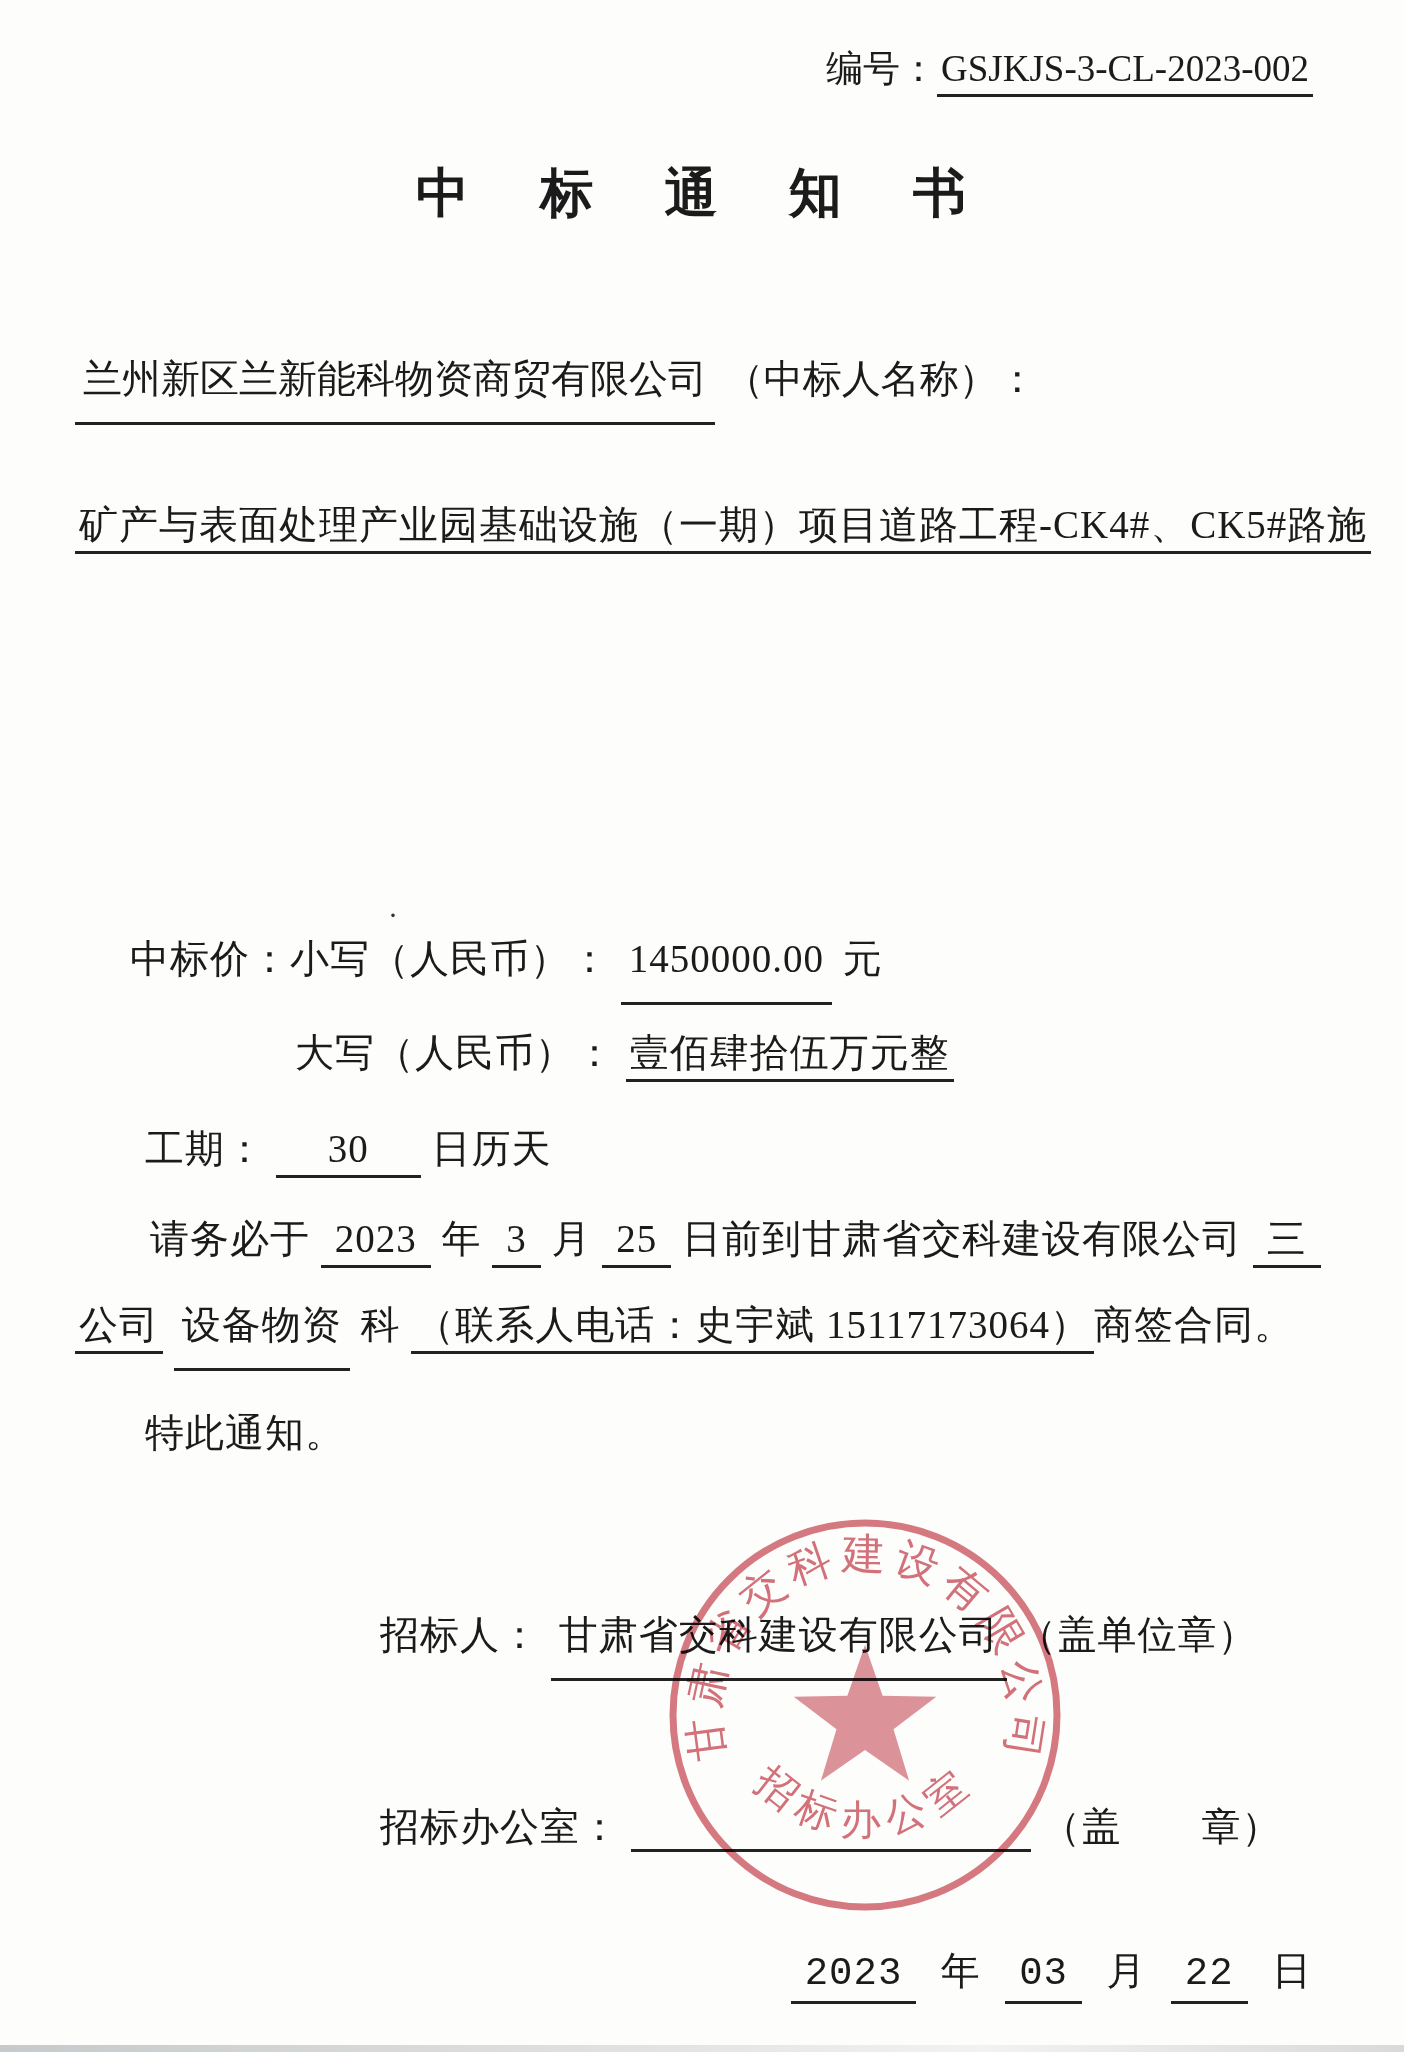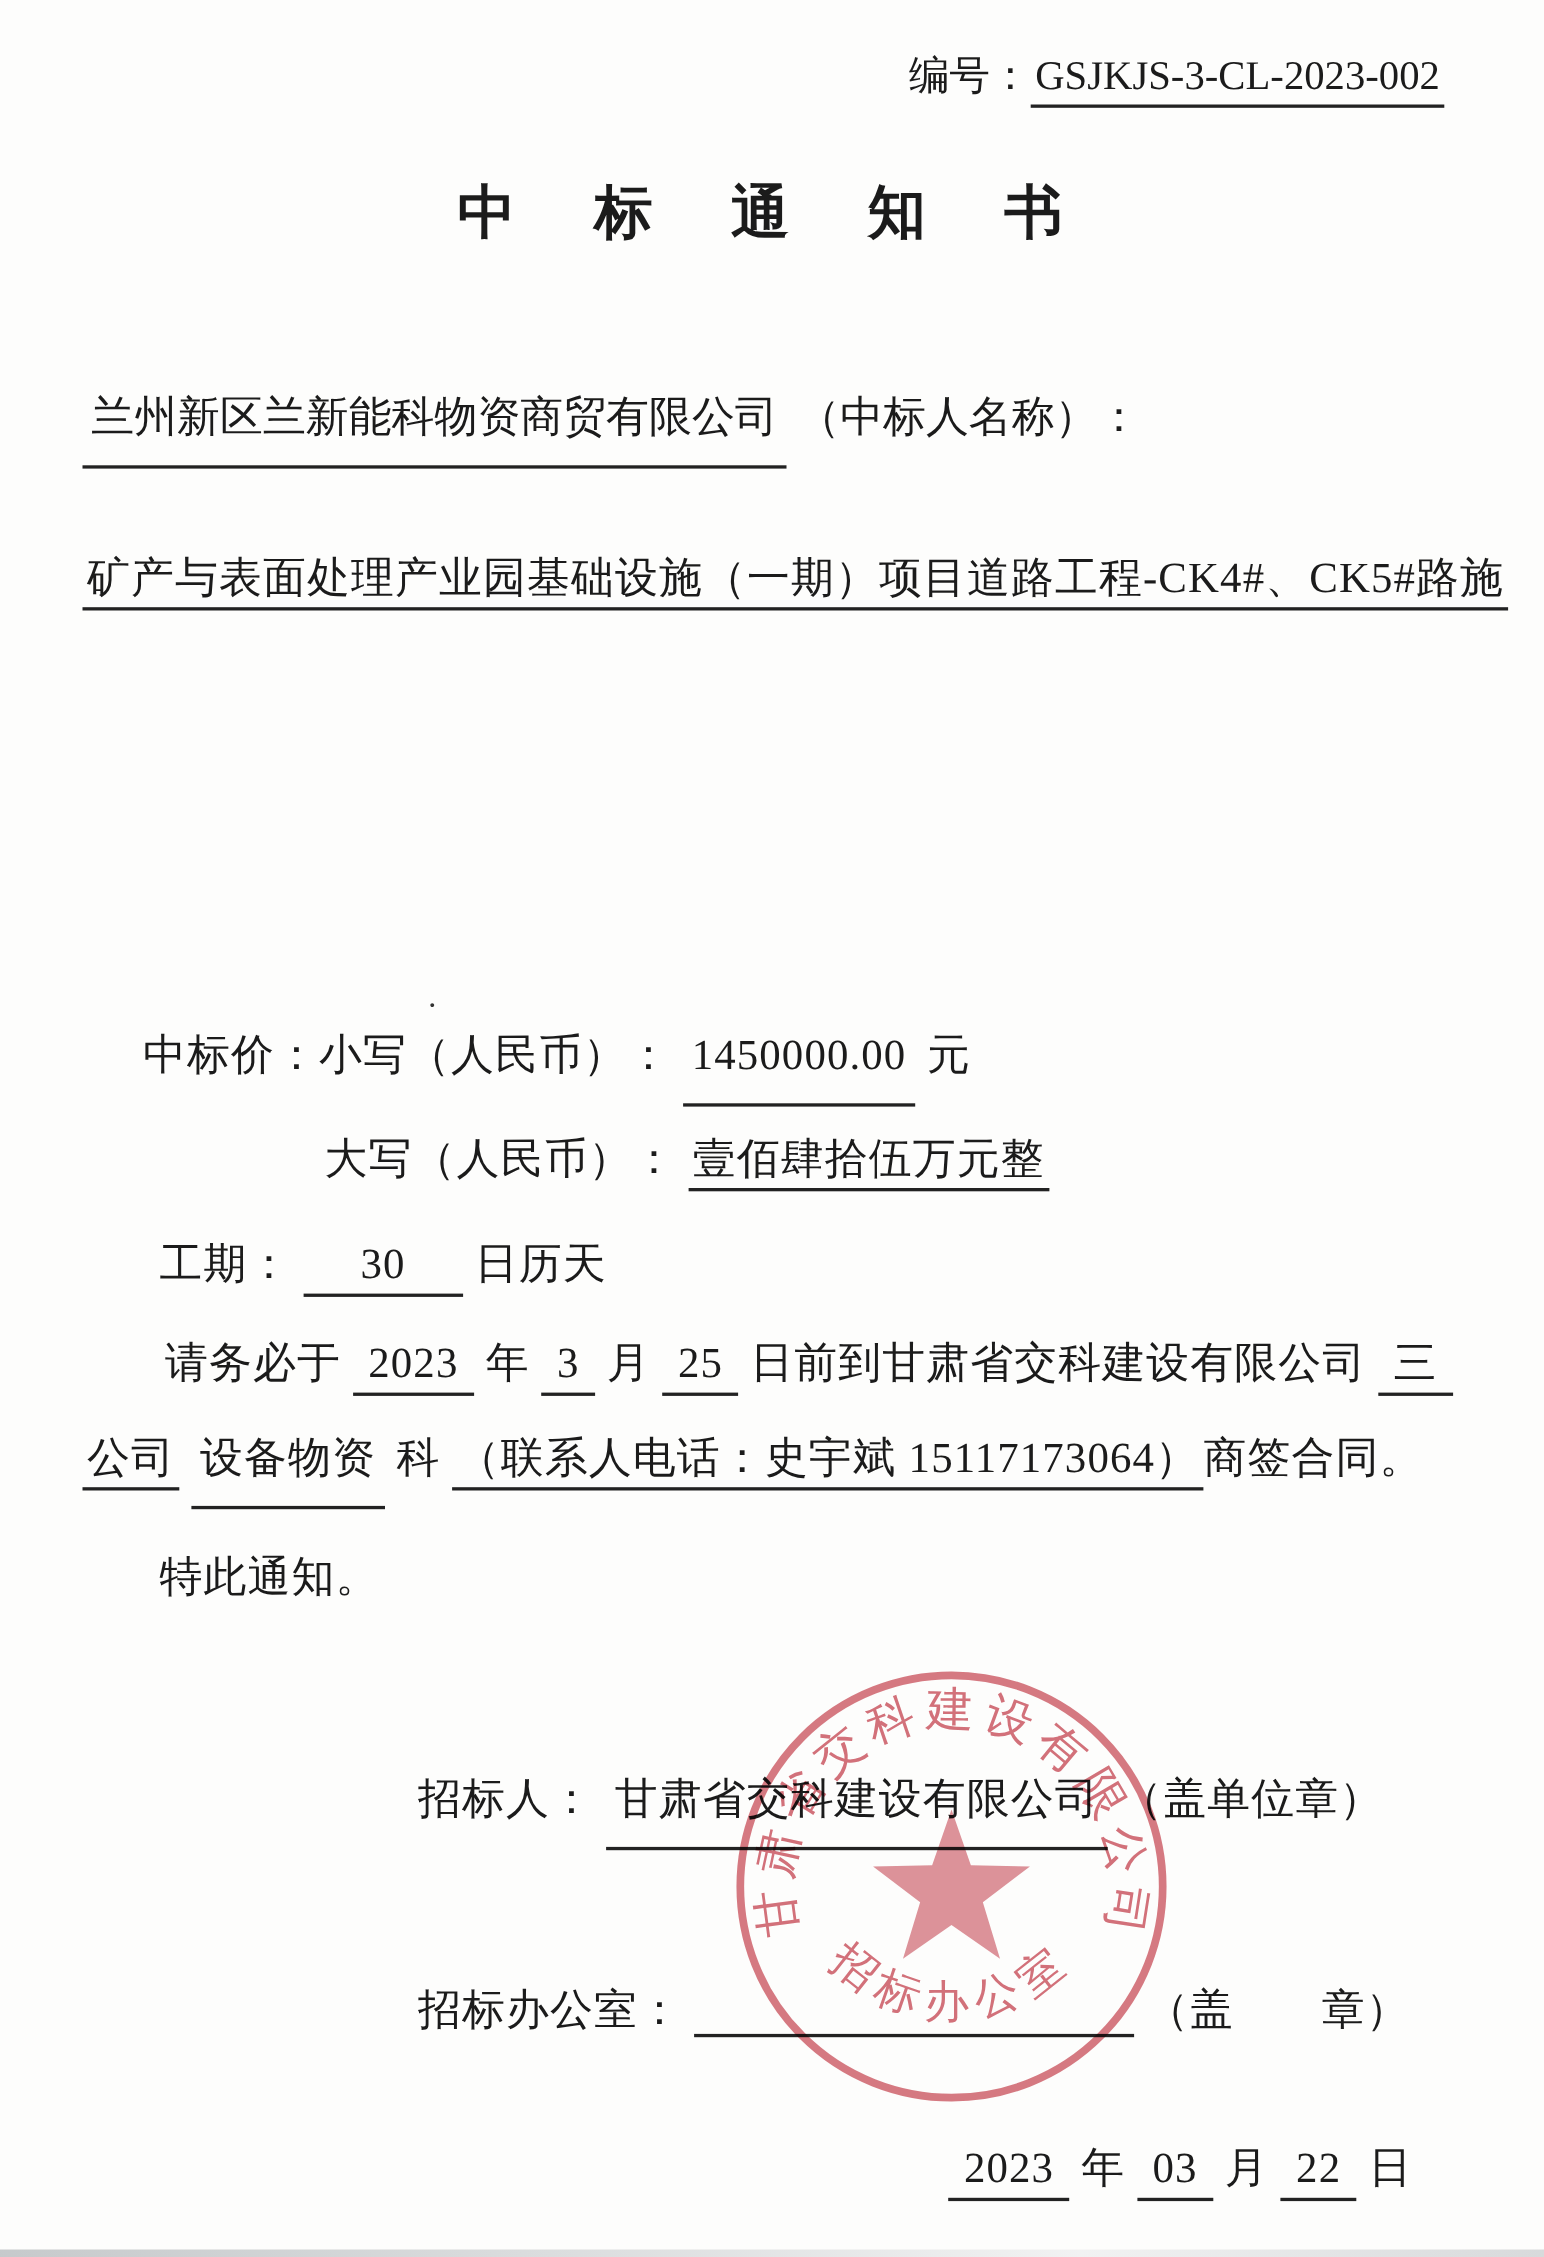--- a/index.html
+++ b/index.html
@@ -23,21 +23,21 @@
   #para .pline{height:82px;}
   #para .indent{margin-left:76px;}
   #price-line{top:932px;left:130px;}
   #caps-line{top:1026px;left:295px;}
   #duration-line{top:1122px;left:145px;}
   #sign-line1{top:1212px;left:150px;}
   #sign-line2{top:1298px;left:75px;}
   #notice-line{top:1406px;left:145px;}
   #bidder-line{top:1608px;left:380px;}
   #office-line{top:1800px;left:380px;}
-  #date-line{top:1944px;right:120px;}
+  #date-line{top:1944px;right:92px;font-family:Liberation Mono, monospace;}
   #stray-mark{top:898px;left:388px;font-size:30px;color:#333;}
   #seal{top:1513px;left:663px;width:404px;height:404px;mix-blend-mode:multiply;opacity:.88;}
   #scan-edge{left:0;bottom:0;width:100%;height:7px;background:linear-gradient(90deg,#9aa0a4 0%,#c9ccce 45%,#e8e9ea 70%,#b9bdc0 100%);opacity:.55;}
 </style>
 </head>
 <body>
 
 <div class="abs" id="doc-number">
   <span>编号：</span><span class="u-tight">GSJKJS-3-CL-2023-002</span>
 </div>

